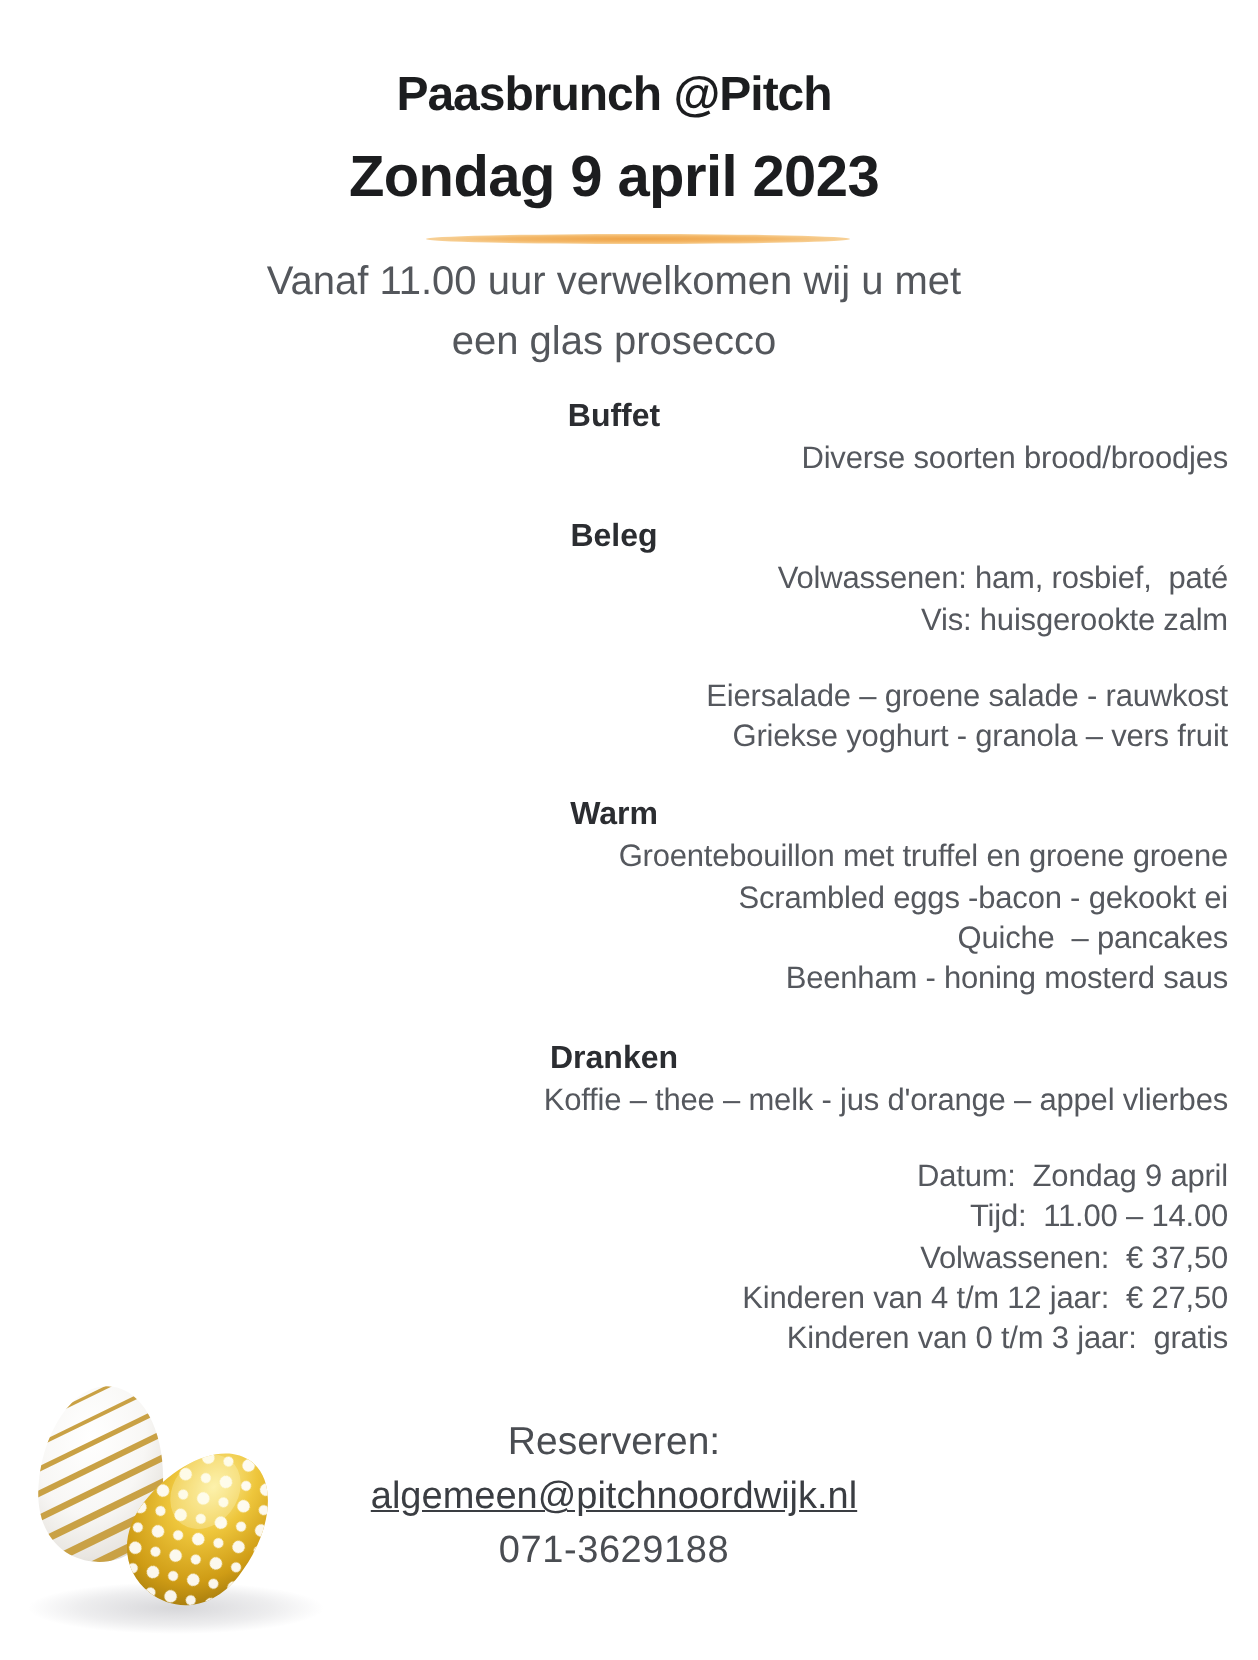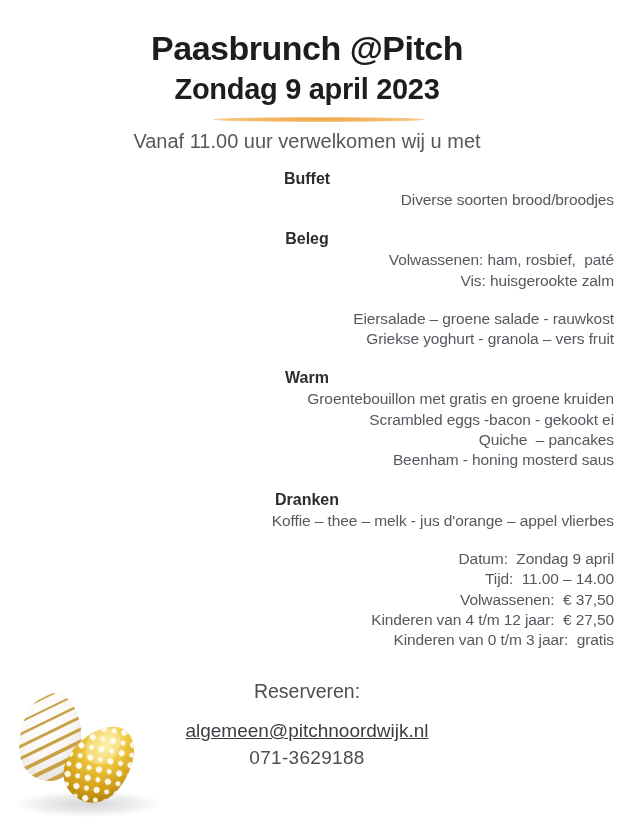--- a/index.html
+++ b/index.html
@@ -13,21 +13,21 @@
     font-family: "Liberation Sans", sans-serif;
   }
   .page { position: absolute; inset: 0; background: #ffffff; }
   .content {
     position: absolute; left: 0; top: 0;
     width: 614px;
     text-align: center;
   }
   .title {
     margin: 26px 0 0 0;
-    font-size: 34px;
+    font-size: 24px;
     line-height: 44px;
     font-weight: 700;
     letter-spacing: -0.5px;
     color: #1c1d1f;
   }
   .subtitle {
     margin: 2px 0 0 0;
     font-size: 29px;
     line-height: 34px;
     font-weight: 700;
@@ -71,21 +71,20 @@
     color: #4a4d52;
     margin-top: 28px;
   }
   .email-link {
     display: inline-block;
     font-size: 19px;
     line-height: 27px;
     color: #3a3d42;
     text-decoration: underline;
     cursor: pointer;
-    margin-top: 12px;
   }
   .phone {
     font-size: 19px;
     line-height: 27px;
     letter-spacing: 0.3px;
     color: #4a4d52;
     white-space: pre-wrap;
   }
   .eggs {
     position: absolute;
@@ -97,39 +96,39 @@
 <body>
 
 <div class="page">
   <div class="content">
 
     <h1 class="title">Paasbrunch @Pitch</h1>
     <h2 class="subtitle">Zondag 9 april 2023</h2>
 
     <div class="swoosh"></div>
 
-    <p class="intro"><span>Vanaf 11.00 uur verwelkomen wij u met</span><br></p>
+    <p class="intro"><span>Vanaf 11.00 uur verwelkomen wij u met</span><br><span>een glas prosecco</span></p>
 
     <div class="menu">
         <div class="menu-block">
           <div class="menu-heading">Buffet</div>
           <div class="menu-line">Diverse soorten brood/broodjes</div>
         </div>
         <div class="menu-block">
           <div class="menu-heading">Beleg</div>
           <div class="menu-line">Volwassenen: ham, rosbief,  paté</div>
           <div class="menu-line">Vis: huisgerookte zalm</div>
         </div>
         <div class="menu-block">
           <div class="menu-line">Eiersalade – groene salade - rauwkost</div>
           <div class="menu-line">Griekse yoghurt - granola – vers fruit</div>
         </div>
         <div class="menu-block">
           <div class="menu-heading">Warm</div>
-          <div class="menu-line">Groentebouillon met gratis en groene kruiden</div>
+          <div class="menu-line">Groentebouillon met truffel en groene groene</div>
           <div class="menu-line">Scrambled eggs -bacon - gekookt ei</div>
           <div class="menu-line">Quiche  – pancakes</div>
           <div class="menu-line">Beenham - honing mosterd saus</div>
         </div>
         <div class="menu-block">
           <div class="menu-heading">Dranken</div>
           <div class="menu-line">Koffie – thee – melk - jus d'orange – appel vlierbes</div>
         </div>
         <div class="menu-block">
           <div class="menu-line">Datum:  Zondag 9 april</div>

